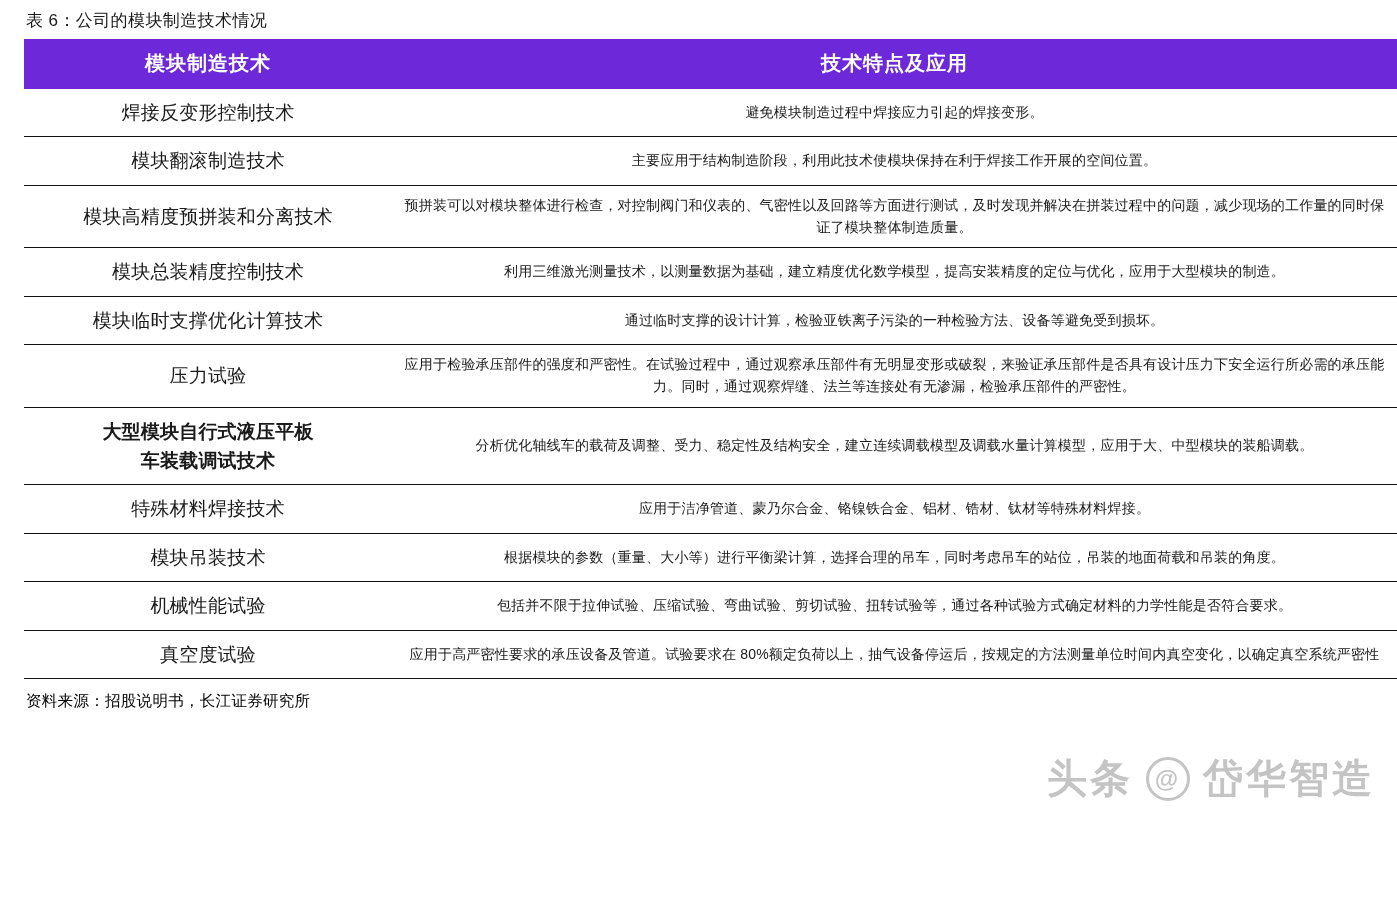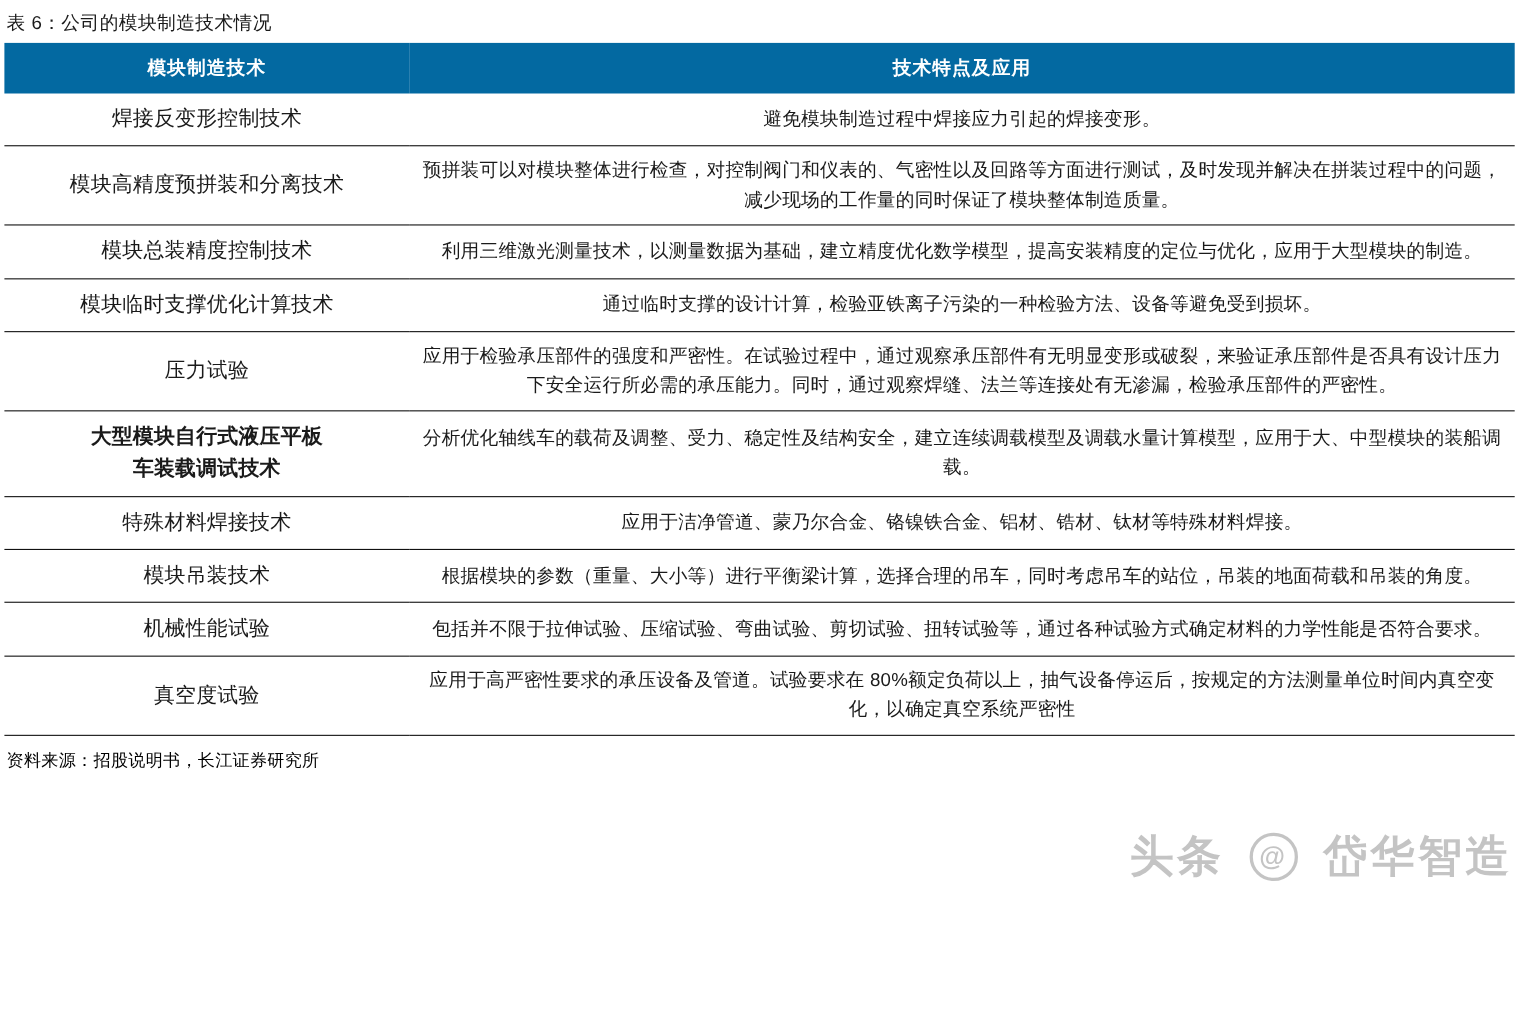--- a/index.html
+++ b/index.html
@@ -14,21 +14,21 @@
     color: #1a1a1a;
     position: relative;
     overflow: hidden;
   }
 
   .page {
     position: relative;
     width: 1397px;
     height: 832px;
     box-sizing: border-box;
-    padding: 0 4px;
+    padding: 0 24px;
   }
 
   
   .table-caption {
     font-size: 17px;
     line-height: 1;
     color: #1a1a1a;
     padding: 12px 0 10px 2px;
     letter-spacing: 0.4px;
     white-space: nowrap;
@@ -37,34 +37,34 @@
   
   .tbl {
     width: 1373px;
     border-collapse: collapse;
     table-layout: fixed;
   }
   .tbl col.c1 { width: 368px; }
   .tbl col.c2 { width: 1005px; }
 
   .tbl thead th {
-    background: #0369a1;
+    background: #6d28d9;
     color: #ffffff;
-    font-size: 17px;
+    font-size: 20px;
     font-weight: bold;
     text-align: center;
     padding: 11px 0 12px;
     letter-spacing: 1px;
     border: none;
   }
 
   .tbl tbody td {
     border-top: 1.6px solid #111111;
     padding: 9px 10px;
-    font-size: 17px;
+    font-size: 14px;
     line-height: 1.55;
     text-align: center;
     vertical-align: middle;
     color: #1a1a1a;
     letter-spacing: 0.2px;
   }
   .tbl tbody tr:first-child td {
     border-top: none;
   }
   .tbl tbody tr:last-child td {
@@ -96,21 +96,21 @@
     right: 22px;
     bottom: 26px;
     font-size: 40px;
     font-weight: bold;
     color: rgba(60, 60, 60, 0.30);
     letter-spacing: 3px;
     white-space: nowrap;
     pointer-events: none;
     display: flex;
     align-items: center;
-    gap: 23px;
+    gap: 13px;
   }
   .watermark .at-mark {
     display: inline-flex;
     align-items: center;
     justify-content: center;
     width: 38px;
     height: 38px;
     border: 3px solid rgba(60, 60, 60, 0.30);
     border-radius: 50%;
     font-size: 24px;
@@ -132,20 +132,24 @@
     <thead>
       <tr>
         <th>模块制造技术</th>
         <th>技术特点及应用</th>
       </tr>
     </thead>
     <tbody id="table-body">
         <tr>
           <td class="c-tech">焊接反变形控制技术</td>
           <td class="c-desc">避免模块制造过程中焊接应力引起的焊接变形。</td>
+        </tr>
+        <tr>
+          <td class="c-tech">模块翻滚制造技术</td>
+          <td class="c-desc">主要应用于结构制造阶段，利用此技术使模块保持在利于焊接工作开展的空间位置。</td>
         </tr>
         <tr>
           <td class="c-tech">模块高精度预拼装和分离技术</td>
           <td class="c-desc">预拼装可以对模块整体进行检查，对控制阀门和仪表的、气密性以及回路等方面进行测试，及时发现并解决在拼装过程中的问题，减少现场的工作量的同时保证了模块整体制造质量。</td>
         </tr>
         <tr>
           <td class="c-tech">模块总装精度控制技术</td>
           <td class="c-desc">利用三维激光测量技术，以测量数据为基础，建立精度优化数学模型，提高安装精度的定位与优化，应用于大型模块的制造。</td>
         </tr>
         <tr>

